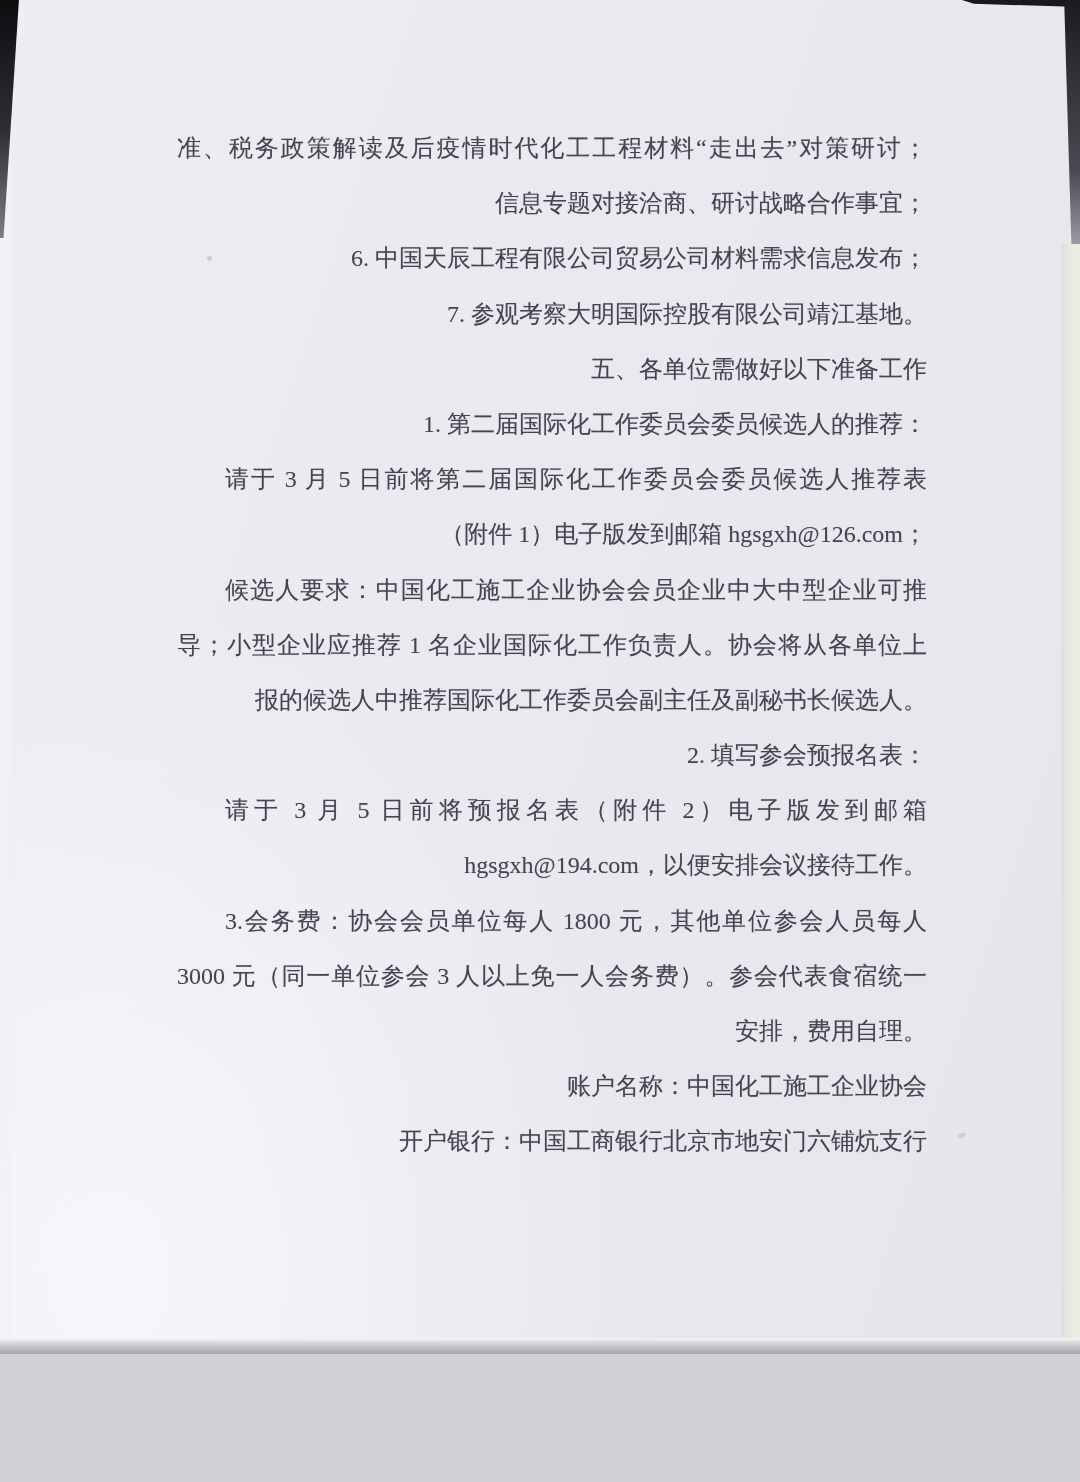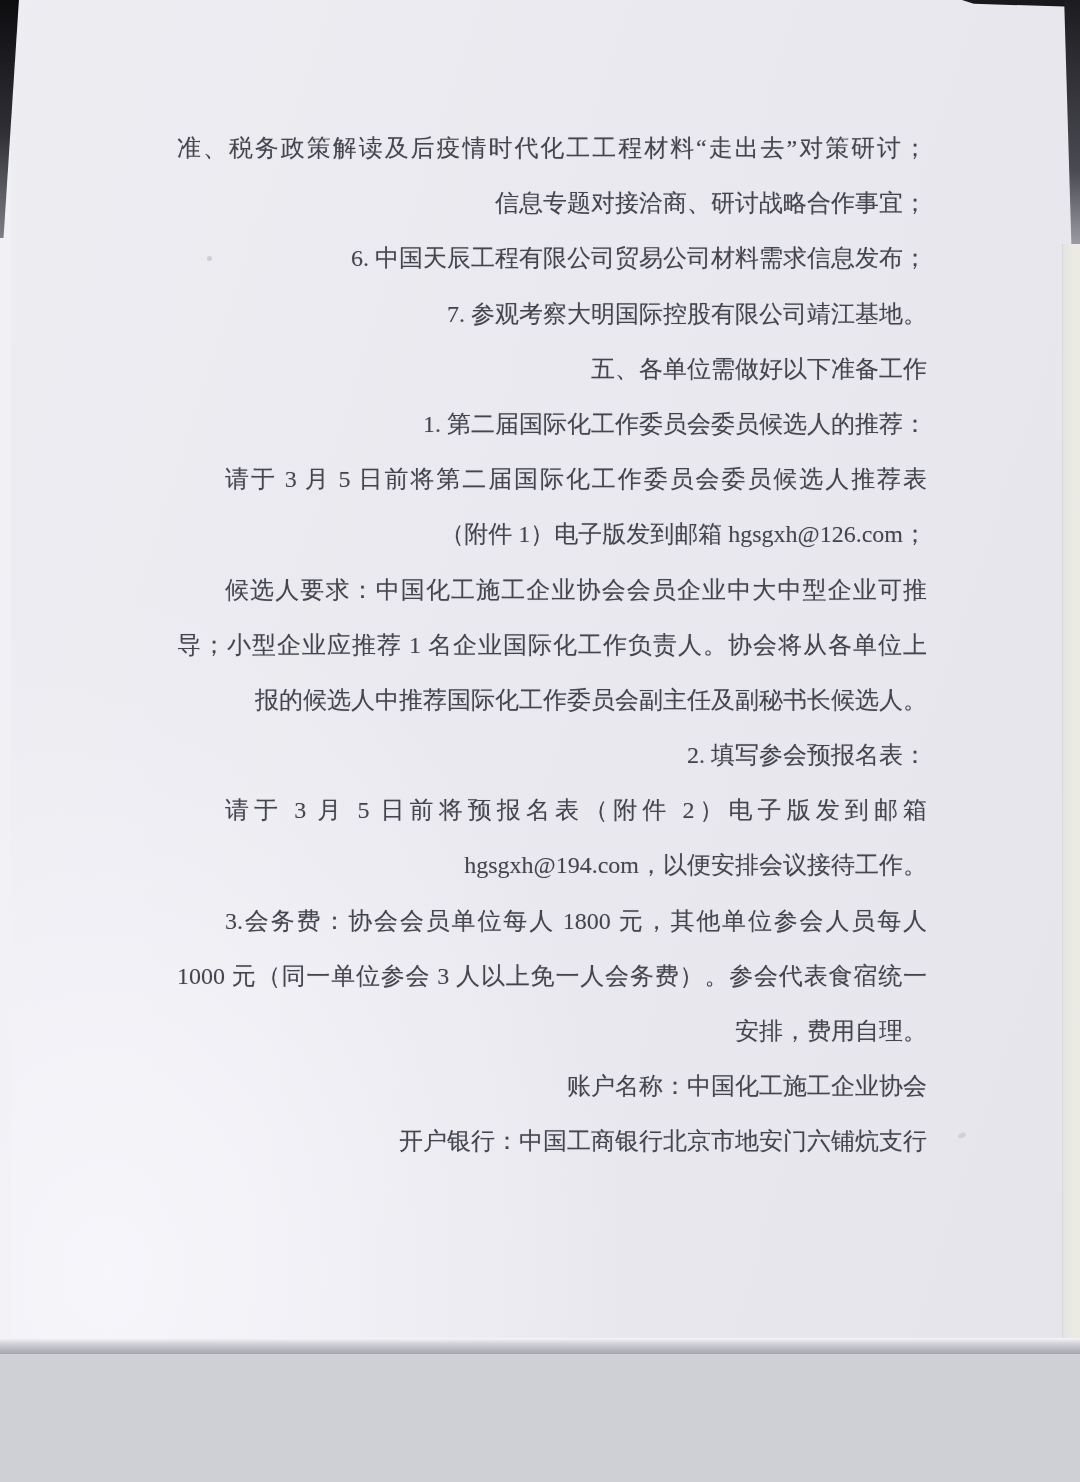--- a/index.html
+++ b/index.html
@@ -87,21 +87,21 @@
     <div class="ln indent">1. 第二届国际化工作委员会委员候选人的推荐：</div>
     <div class="ln indent justify">请于 3 月 5 日前将第二届国际化工作委员会委员候选人推荐表</div>
     <div class="ln">（附件 1）电子版发到邮箱 hgsgxh@126.com；</div>
     <div class="ln indent justify">候选人要求：中国化工施工企业协会会员企业中大中型企业可推</div>
     <div class="ln justify">导；小型企业应推荐 1 名企业国际化工作负责人。协会将从各单位上</div>
     <div class="ln">报的候选人中推荐国际化工作委员会副主任及副秘书长候选人。</div>
     <div class="ln indent">2. 填写参会预报名表：</div>
     <div class="ln indent justify">请于 3 月 5 日前将预报名表（附件 2）电子版发到邮箱</div>
     <div class="ln">hgsgxh@194.com，以便安排会议接待工作。</div>
     <div class="ln indent justify">3.会务费：协会会员单位每人 1800 元，其他单位参会人员每人</div>
-    <div class="ln justify">1000 元（同一单位参会 3 人以上免一人会务费）。参会代表食宿统一</div>
+    <div class="ln justify">3000 元（同一单位参会 3 人以上免一人会务费）。参会代表食宿统一</div>
     <div class="ln">安排，费用自理。</div>
     <div class="ln indent">账户名称：中国化工施工企业协会</div>
     <div class="ln indent">开户银行：中国工商银行北京市地安门六铺炕支行</div>
   </div>
 
   <div class="watermark">
     <span class="wm-icon">
       <svg width="46" height="42" viewBox="0 0 46 42" xmlns="http://www.w3.org/2000/svg">
         <g fill="#f4f4f8">
           <ellipse cx="15" cy="12.5" rx="12.5" ry="10.5"></ellipse>

